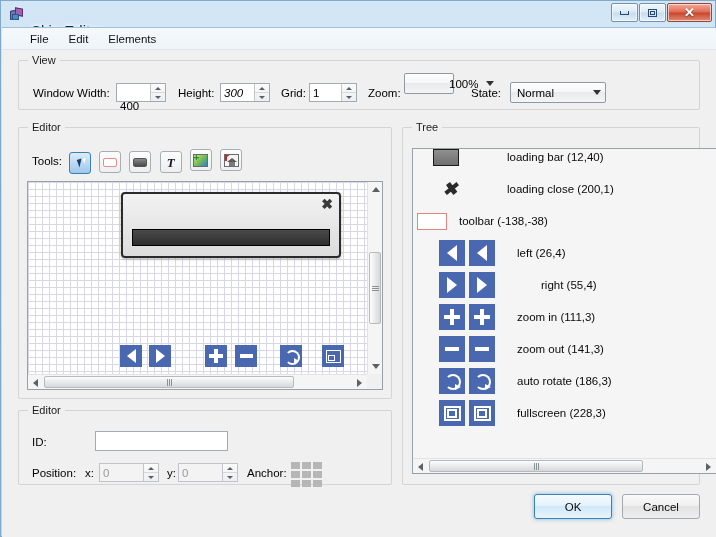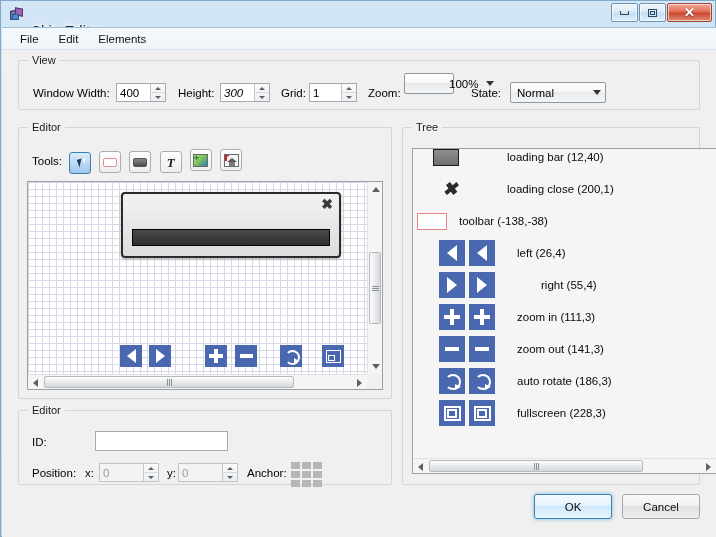--- a/index.html
+++ b/index.html
@@ -47,21 +47,21 @@
   .wc .max::before{content:"";position:absolute;left:1px;top:1px;right:1px;bottom:1px;border:1px solid #2a4a66;}
   .wc .xg { color:#fff; font-size:13px; font-weight:bold; line-height:1; text-shadow:0 1px 1px rgba(0,0,0,.5); }
 
   
   #client {
     position:absolute; left:1px; top:26px; width:714px; height:510px;
     background:#f0f0f0; border-top:1px solid #9fc0da;
   }
   #menubar {
     height:22px; background:linear-gradient(to bottom,#f5f9fc,#eef4f9);
-    border-bottom:1px solid #dde6ee; display:flex; align-items:center; padding-left:8px;
+    border-bottom:1px solid #dde6ee; display:flex; align-items:center; padding-left:18px;
   }
   .menu-item { padding:3px 10px; font-size:11.5px; color:#111; cursor:default; }
 
   
   .group { position:absolute; border:1px solid #d4d4d4; border-radius:2px; background:transparent; }
   .group > .glabel {
     position:absolute; top:-7px; left:9px; background:#f0f0f0;
     padding:0 4px; font-size:11px; color:#1b1b1b;
   }
 
@@ -257,21 +257,21 @@
       <div class="menu-item">File</div>
       <div class="menu-item">Edit</div>
       <div class="menu-item">Elements</div>
     </div>
 
     <div class="group" style="left:16px; top:32px; width:682px; height:50px;">
       <span class="glabel">View</span>
 
       <span class="lbl" style="position:absolute; left:14px; top:26px;">Window Width:</span>
       <span class="spin" style="position:absolute; left:97px; top:22px; width:50px;">
-        <input style="width: 33px;" value="400">
+        <input style="width: 33px; margin-top: 13px;" value="400">
         <span class="btns">
           <div>
               <i class="ar-up"></i>
             </div>
           <div>
               <i class="ar-dn"></i>
             </div>
         </span>
       </span>
 

